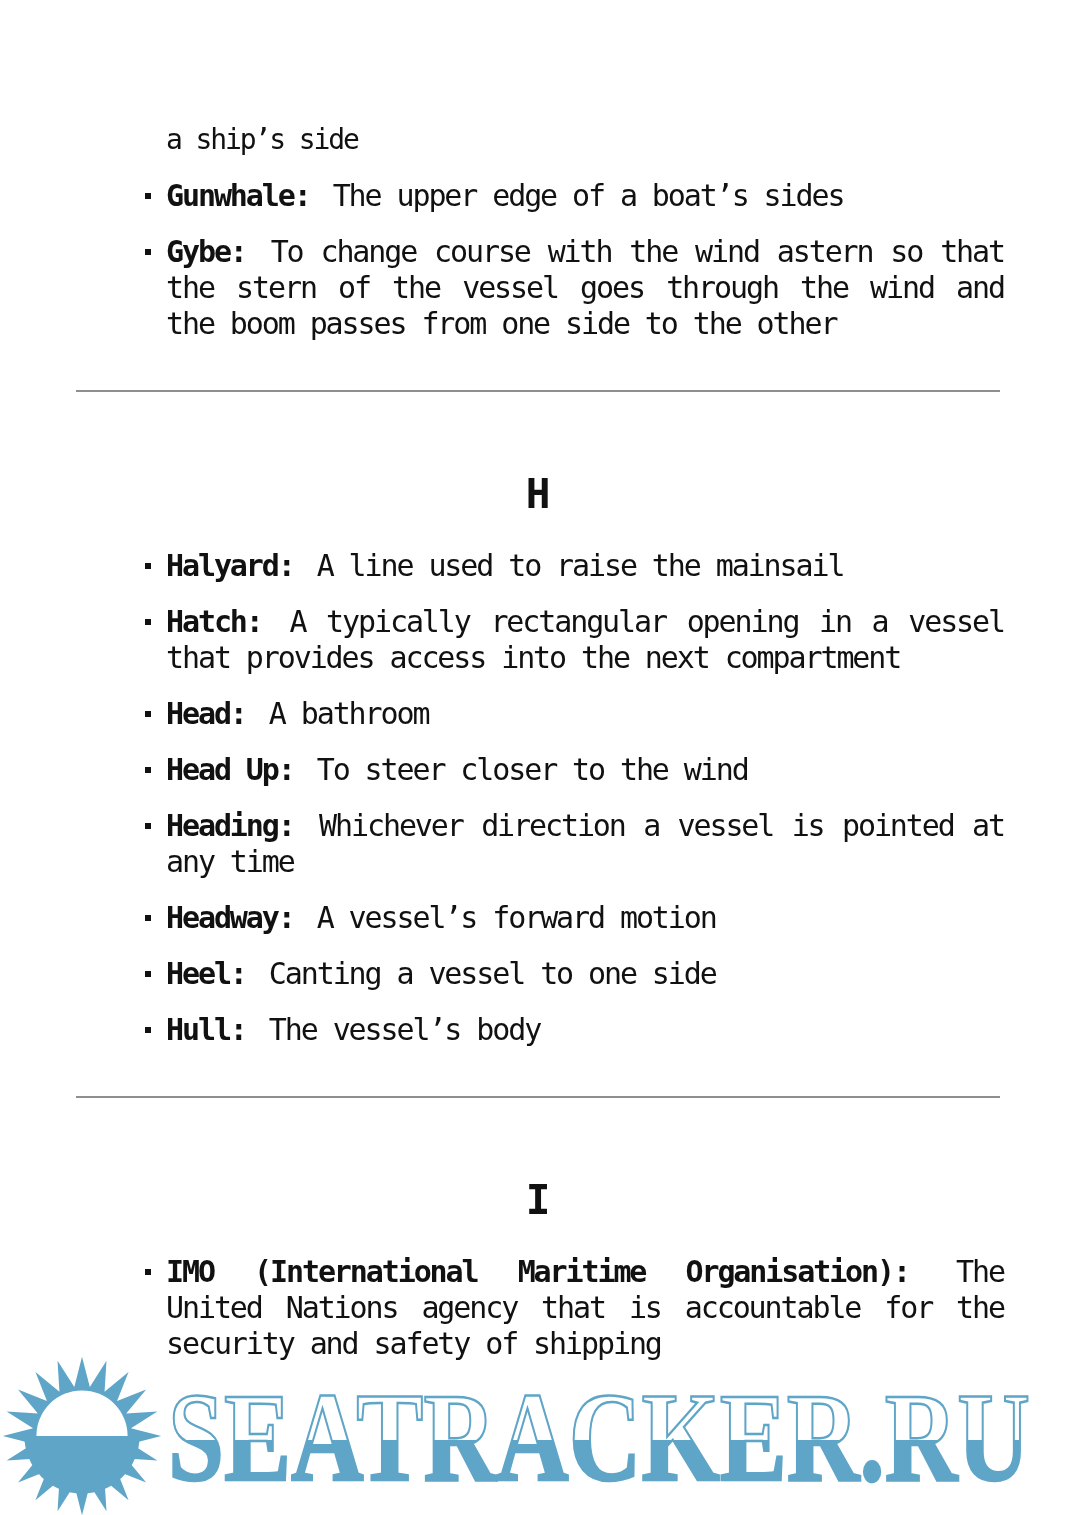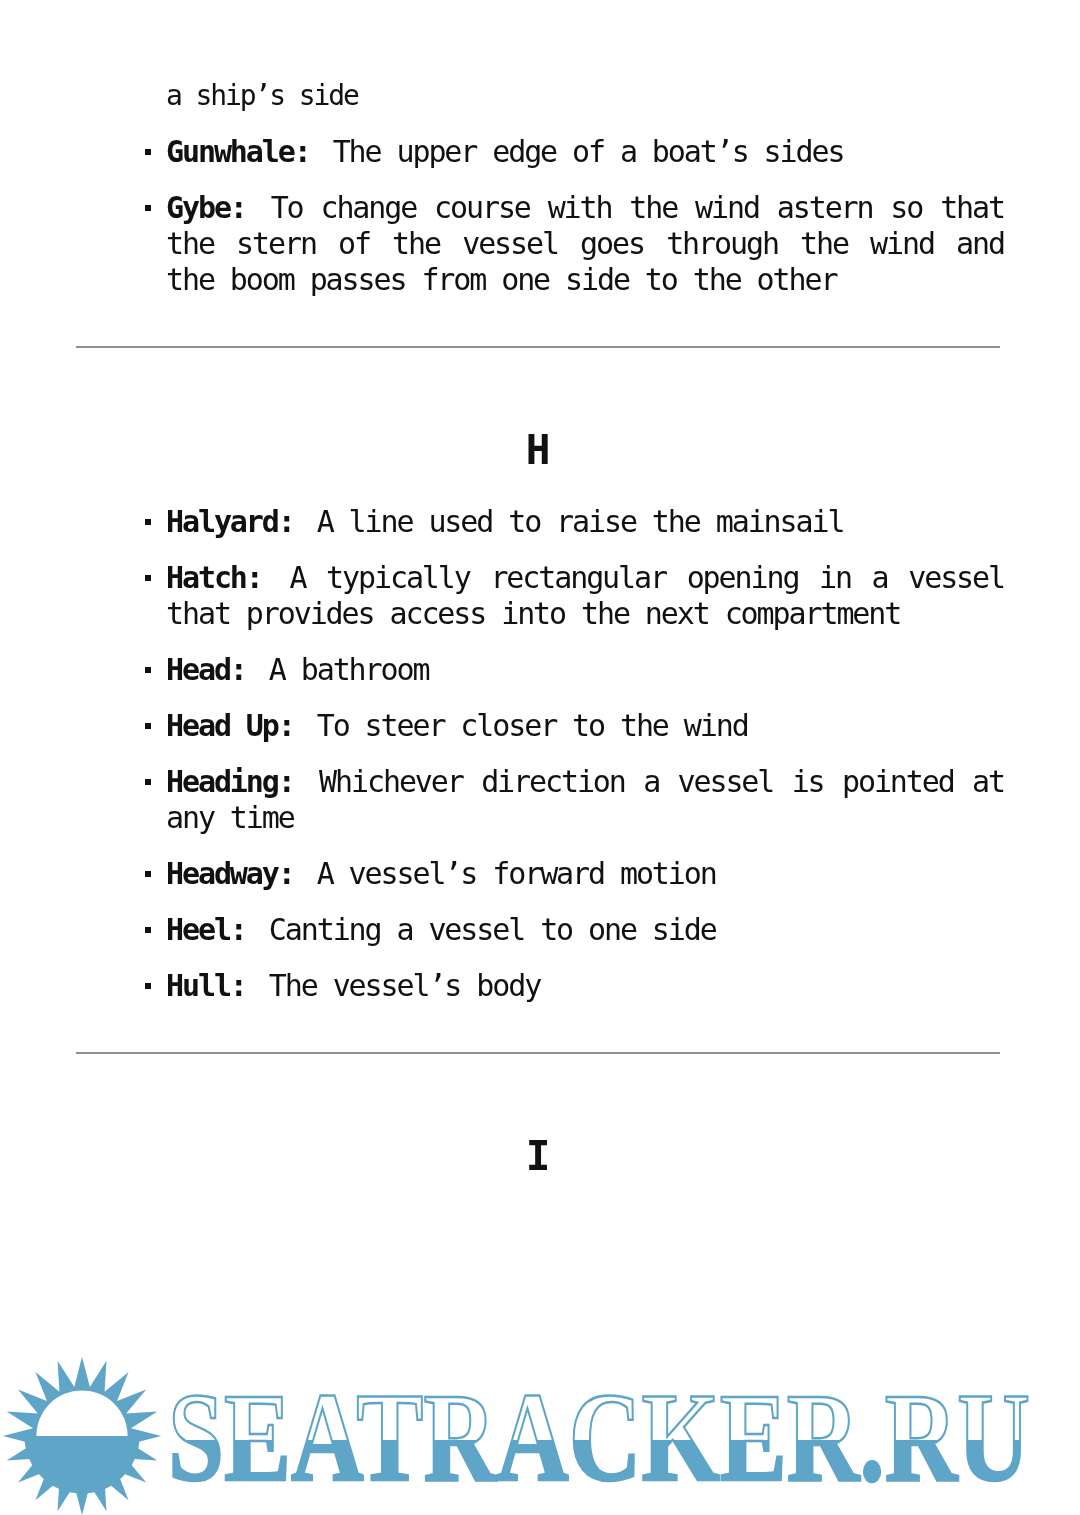--- a/index.html
+++ b/index.html
@@ -8,20 +8,21 @@
     background:#ffffff;
     overflow:hidden;
     position:relative;
     font-family:"DejaVu Sans Mono", monospace;
     color:#111111;
   }
   .page{
     position:relative;
     padding:78px 80px 0 76px; 
     width:924px;
+    margin-top:44px;
   }
   .cont{
     margin:0 0 0 90px;
     width:838px;
     font-size:28px;
     letter-spacing:-2.1px;
     line-height:36px;
     text-align:justify;
   }
   ul.terms{
@@ -88,20 +89,23 @@
     <li><span class="term">Heading:</span> <span class="def">Whichever direction a vessel is pointed at any time</span></li>
     <li><span class="term">Headway:</span> <span class="def">A vessel’s forward motion</span></li>
     <li><span class="term">Heel:</span> <span class="def">Canting a vessel to one side</span></li>
     <li><span class="term">Hull:</span> <span class="def">The vessel’s body</span></li>
   </ul>
 
   <hr class="divider">
 
   <h2 class="heading">I</h2>
 
+  <ul class="terms">
+    <li><span class="term">IMO (International Maritime Organisation):</span> <span class="def">The United Nations agency that is accountable for the security and safety of shipping</span></li>
+  </ul>
 
 </div>
 
 <div class="watermark">
 
   <svg class="wm-sun" width="160" height="160" viewBox="0 0 100 100" xmlns="http://www.w3.org/2000/svg">
     <polygon fill="#5fa5c8" points="99.5,50 80.6,54.9 97.1,65.3 77.6,64.1 90.1,79.1 71.9,71.9 79.1,90.1 64.1,77.6 65.3,97.1 54.9,80.6 50,99.5 45.2,80.6 34.7,97.1 35.9,77.6 20.9,90.1 28.1,71.9 10,79.1 22.4,64.1 2.9,65.3 19.4,54.9 0.5,50 19.4,45.2 2.9,34.7 22.4,35.9 10,20.9 28.1,28.1 20.9,10 35.9,22.4 34.7,2.9 45.2,19.4 50,0.5 54.9,19.4 65.3,2.9 64.1,22.4 79.1,10 71.9,28.1 90.1,20.9 77.6,35.9 97.1,34.7 80.6,45.2"></polygon>
     <circle cx="50" cy="50" r="31" fill="#5fa5c8"></circle>
     <path d="M 21.5,50 A 28.5,28.5 0 0 1 78.5,50 Z" fill="#ffffff"></path>
     <path d="M 14,50 A 36,36 0 0 0 86,50 Z" fill="#5fa5c8"></path>

